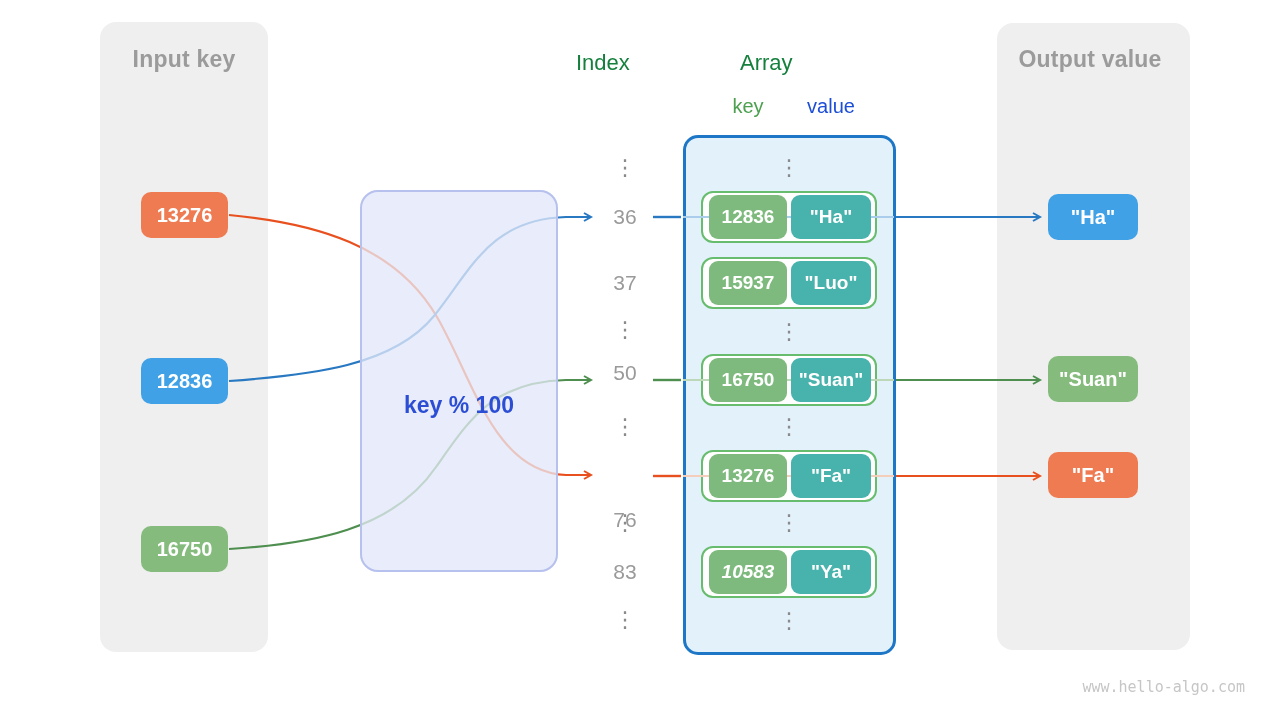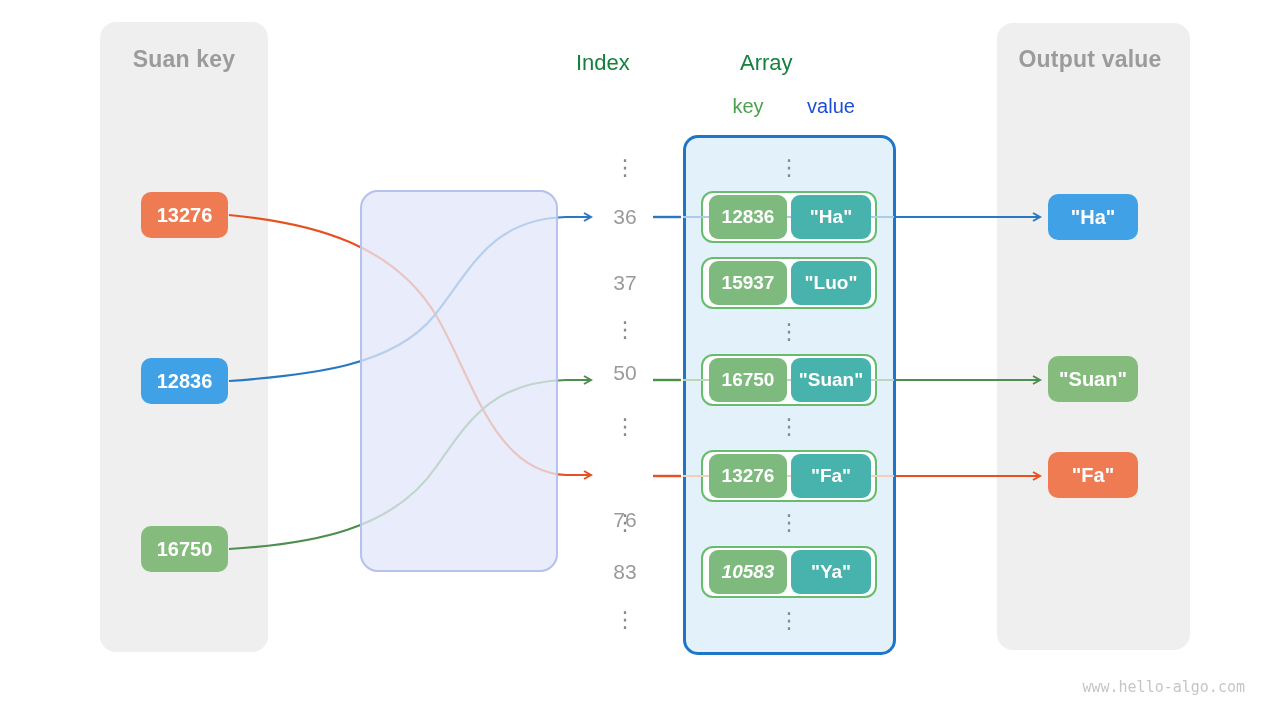--- a/index.html
+++ b/index.html
@@ -94,31 +94,32 @@
     <path d="M 683 380 H 894" fill="none" stroke="#bdd8b8" stroke-width="2"></path>
     <path d="M 683 476 H 894" fill="none" stroke="#f4cdbb" stroke-width="2"></path>
 
     <path d="M 896 217 H 1040" fill="none" stroke="#2878c2" stroke-width="2.2" marker-end="url(#ab)"></path>
     <path d="M 896 380 H 1040" fill="none" stroke="#4e8e4f" stroke-width="2.2" marker-end="url(#ag)"></path>
     <path d="M 896 476 H 1040" fill="none" stroke="#e8511f" stroke-width="2.2" marker-end="url(#ao)"></path>
   </svg>
 
   <div class="abs hash-overlay"></div>
 
-  <div class="abs panel-title" style="left:100px;top:46px;width:168px;">Suan key</div>
+  <div class="abs panel-title" style="left:100px;top:46px;width:168px;">Input key</div>
   <div class="abs panel-title" style="left:997px;top:46px;width:186px;">Output value</div>
   <div class="abs col-title" style="left:576px;top:50px;width:100px;">Index</div>
   <div class="abs col-title" style="left:740px;top:50px;width:100px;">Array</div>
   <div class="abs kv-header" style="left:709px;top:95px;width:78px;color:#4ca04f;">key</div>
   <div class="abs kv-header" style="left:791px;top:95px;width:80px;color:#1d4ed8;">value</div>
 
   <div class="abs chip" style="left: 141px; top: 192px; width: 87px; background: rgb(238, 123, 82);">13276</div>
   <div class="abs chip" style="left: 141px; top: 358px; width: 87px; background: rgb(65, 161, 231);">12836</div>
   <div class="abs chip" style="left: 141px; top: 526px; width: 87px; background: rgb(133, 187, 125);">16750</div>
 
+  <div class="abs hash-text" style="top:392px;font-size:23px;font-weight:bold;">key % 100</div>
 
   <div class="abs index-item dots" style="top:153px;">⋮</div>
   <div class="abs index-item" style="top:202px;">36</div>
   <div class="abs index-item" style="top:268px;">37</div>
   <div class="abs index-item dots" style="top:315px;">⋮</div>
   <div class="abs index-item" style="top:358px;">50</div>
   <div class="abs index-item dots" style="top:412px;">⋮</div>
   <div class="abs index-item" style="top:473px;margin-top:32px;">76</div>
   <div class="abs index-item dots" style="top:508px;">⋮</div>
   <div class="abs index-item" style="top:557px;">83</div>

